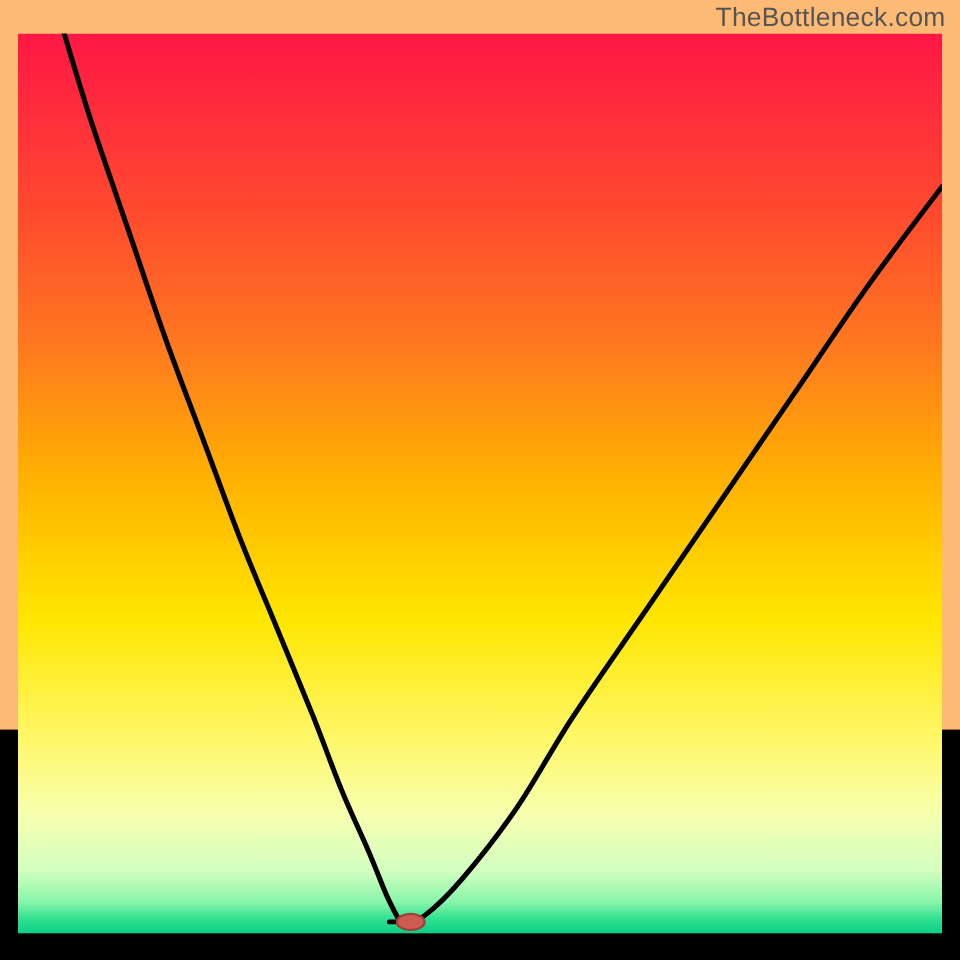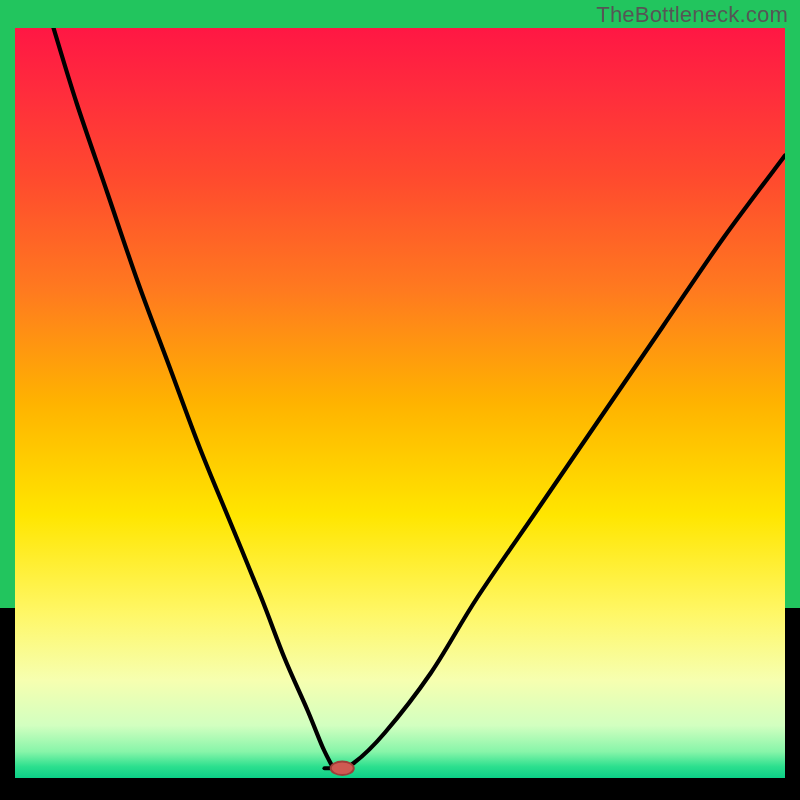--- a/index.html
+++ b/index.html
@@ -10,21 +10,21 @@
     background: #000;
     font-family: Arial, Helvetica, sans-serif;
     overflow: hidden;
   }
   .frame {
     position: absolute;
     top: 0;
     left: 0;
     width: 800px;
     height: 608px;
-    background: #22c55e;
+    background: #fdba74;
   }
   .watermark {
     position: absolute;
     top: 2px;
     right: 12px;
     color: #555;
     font-size: 22px;
     font-weight: 500;
     letter-spacing: 0.2px;
     user-select: none;

